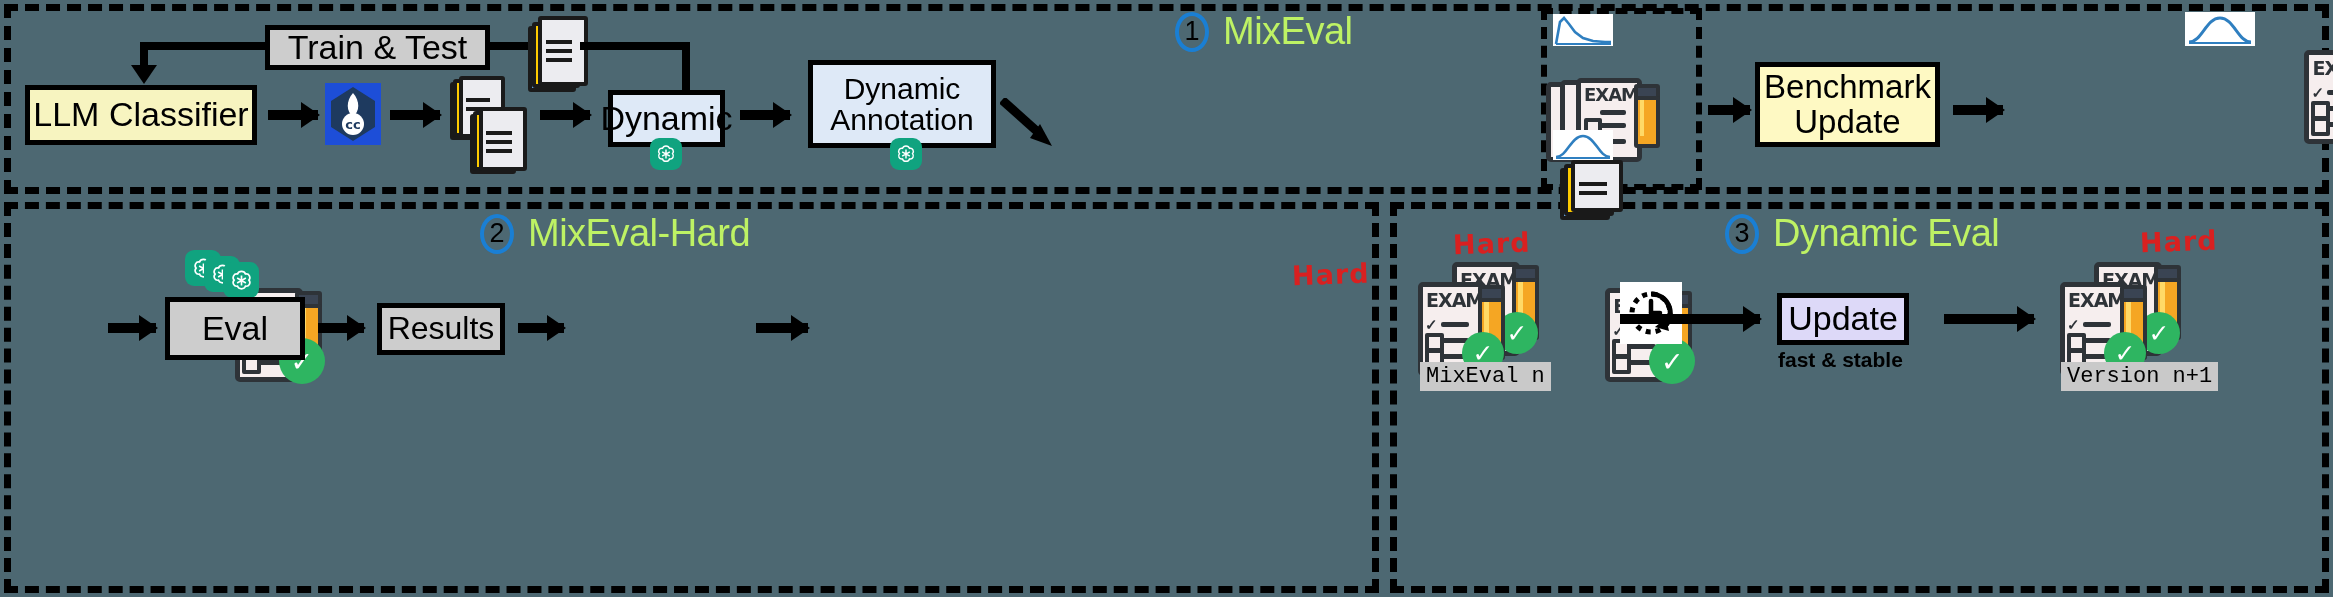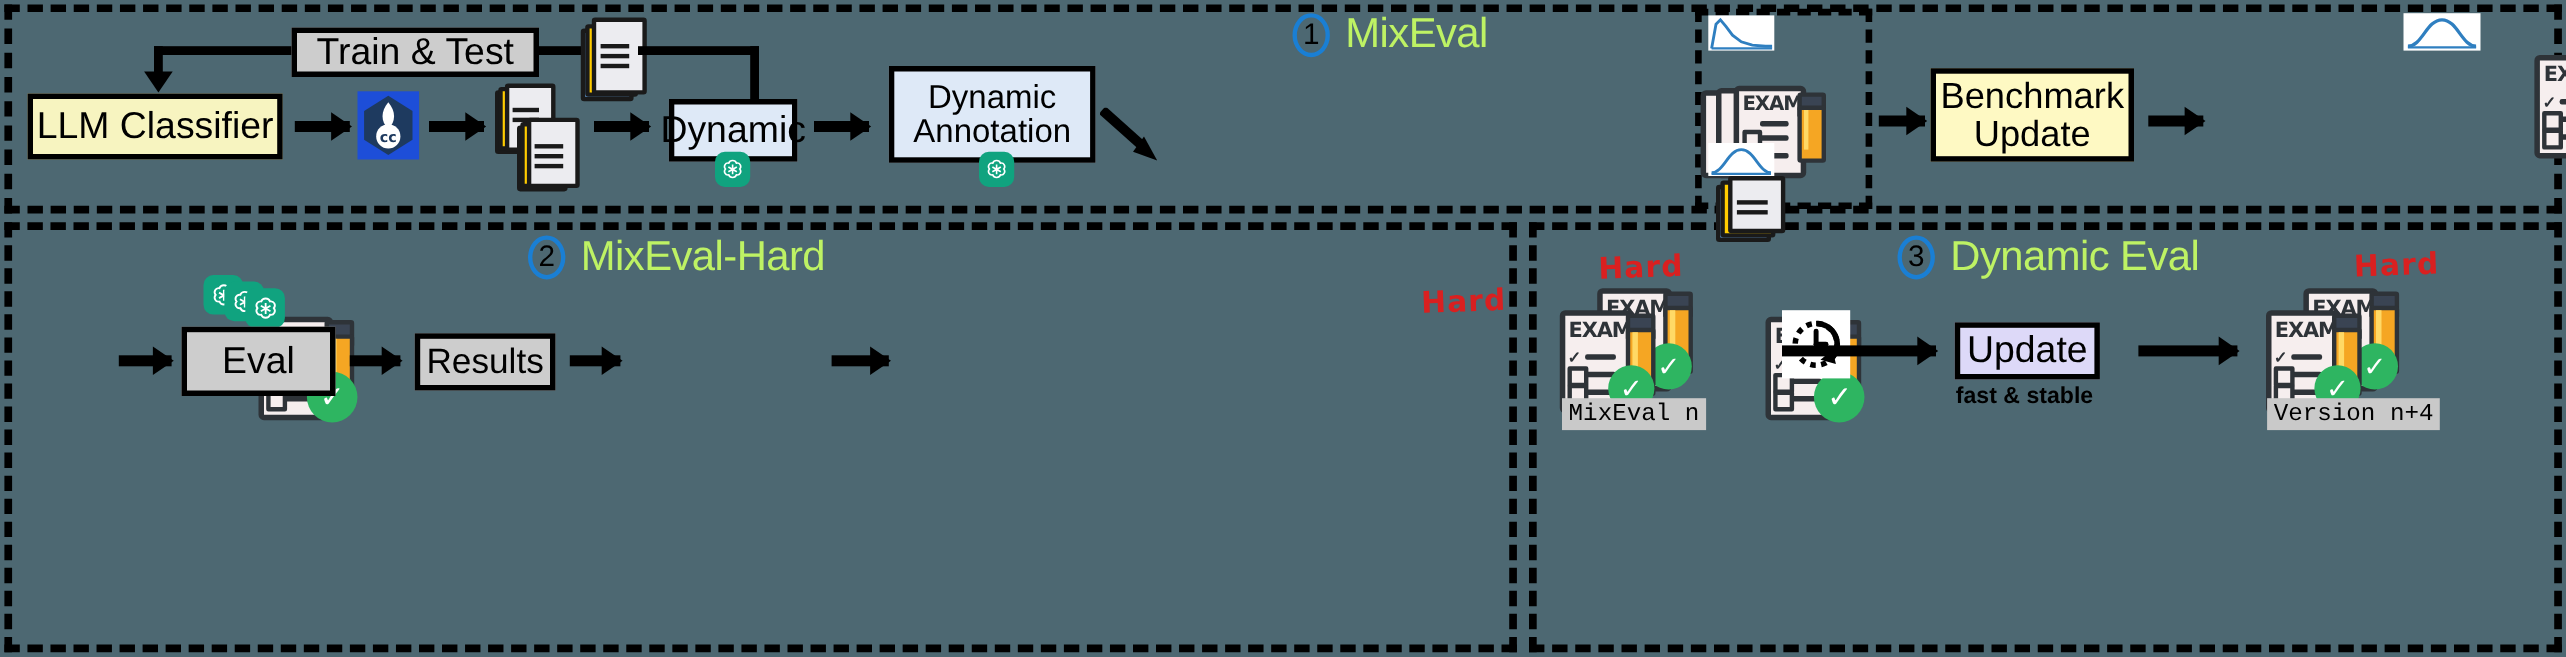--- a/index.html
+++ b/index.html
@@ -525,15 +525,15 @@
       <div style="position:absolute;left:7px;top:34px;font-size:15px;color:#2e3338;font-weight:bold;">✓</div>
       <div class="pencil" style="left:60px;top:3px;width:19px;height:72px;">
         <div class="cap" style="left:0;top:0;width:19px;height:15px;"></div>
         <div class="body" style="left:0;top:13px;width:19px;height:54px;"></div>
         <div class="stripe" style="left:6px;top:17px;width:5px;height:46px;"></div>
       </div>
       <div class="check-badge" style="left:44px;top:50px;width:42px;height:42px;font-size:25px;">✓</div>
     </div>
   </div>
 
-  <div class="version-chip" id="version-n1">Version n+4</div>
+  <div class="version-chip" id="version-n1">Version n+1</div>
 
 </div>
 
 </body></html>

